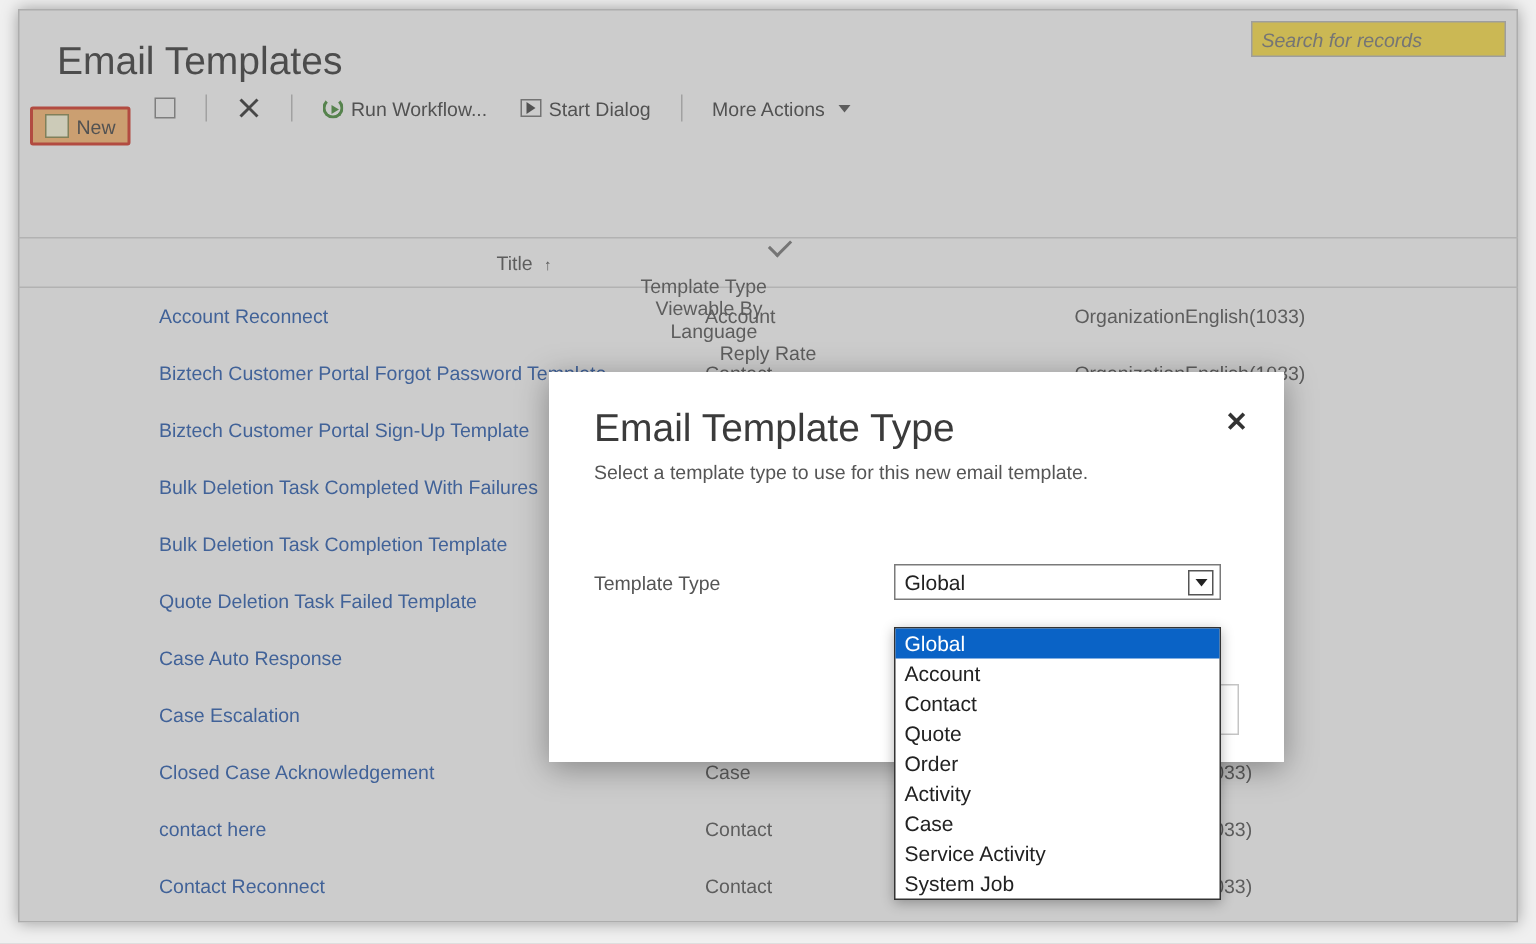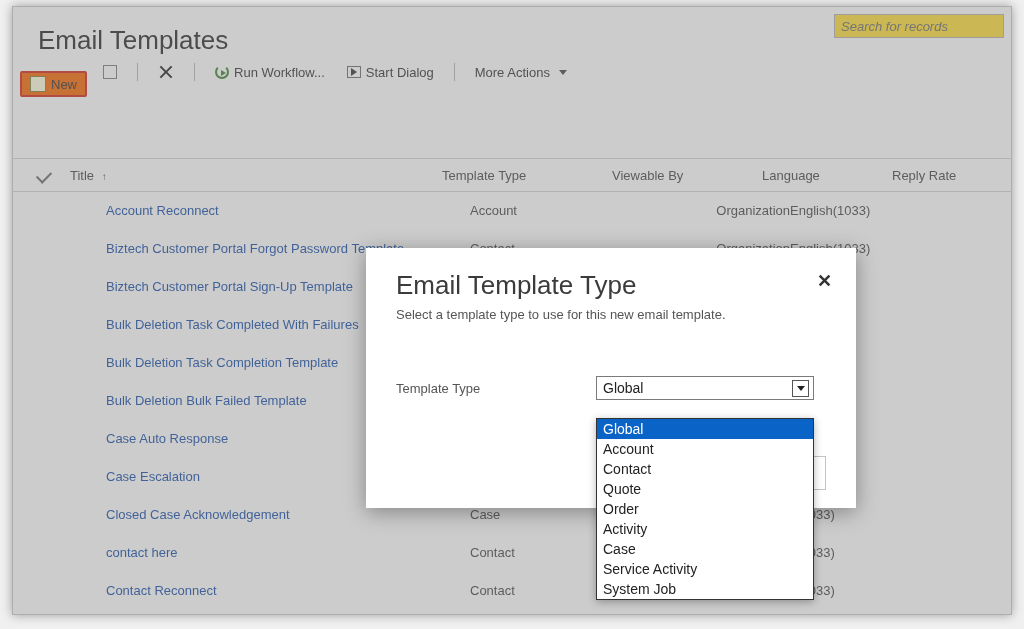--- a/index.html
+++ b/index.html
@@ -55,21 +55,21 @@
       padding-left: 8px;
       gap: 10px;
       font-size: 13px;
       color: #444;
     }
     .tb-item { display: inline-flex; align-items: center; gap: 5px; padding: 3px 6px; cursor: pointer; color:#444;}
     .new-highlight {
       border: 2px solid #d83a2a;
       border-radius: 2px;
       padding: 3px 8px;
-      background: #f97316;
+      background: #fdba74;
       margin-top: 24px;
     }
     .tb-sep { width:1px; height:18px; background:#bdbdbd; margin:0 4px; }
     .caret-down { display:inline-block; border-left:4px solid transparent; border-right:4px solid transparent; border-top:5px solid #555; margin-left:4px; }
     .icon-box { width:16px; height:16px; display:inline-block; position:relative; }
     .i-page { border:1px solid #8a8a50; background:#fffde0; }
     .i-run { border:2px solid #4a8f3c; border-top-color:transparent; border-radius:50%; width:14px;height:14px; position:relative;}
     .i-run::after{content:"";position:absolute;left:4px;top:3px;border-left:5px solid #4a8f3c;border-top:3px solid transparent;border-bottom:3px solid transparent;}
     .i-play { border:1px solid #777; width:14px; height:12px; position:relative;}
     .i-play::after{content:"";position:absolute;left:3px;top:1px;border-left:6px solid #444;border-top:4px solid transparent;border-bottom:4px solid transparent;}
@@ -80,20 +80,21 @@
     .grid-head {
       position: absolute;
       top: 152px; left: 0; right: 0;
       height: 34px;
       border-top: 1px solid #d8d8d8;
       border-bottom: 1px solid #d8d8d8;
       display: flex;
       align-items: center;
       font-size: 13px;
       color: #555;
+      flex-direction: column;
     }
     .gh-check { width: 48px; display:flex; justify-content:center; }
     .gh-title { width: 382px; padding-left: 10px; }
     .gh-type { width: 170px; }
     .gh-view { width: 150px; }
     .gh-lang { width: 130px; }
     .gh-reply { flex:1; }
     .sort-arrow { margin-left:4px; font-size:10px;}
     
     .grid-body {
@@ -242,21 +243,21 @@
       </div>
     <div class="row">
         <div class="r-check"></div>
         <div class="r-title">Bulk Deletion Task Completion Template</div>
         <div class="r-type"></div>
         <div class="r-view"></div>
         <div class="r-lang"></div>
       </div>
     <div class="row">
         <div class="r-check"></div>
-        <div class="r-title">Bulk Deletion Bulk Failed Template</div>
+        <div class="r-title">Quote Deletion Task Failed Template</div>
         <div class="r-type"></div>
         <div class="r-view"></div>
         <div class="r-lang"></div>
       </div>
     <div class="row">
         <div class="r-check"></div>
         <div class="r-title">Case Auto Response</div>
         <div class="r-type"></div>
         <div class="r-view"></div>
         <div class="r-lang"></div>

